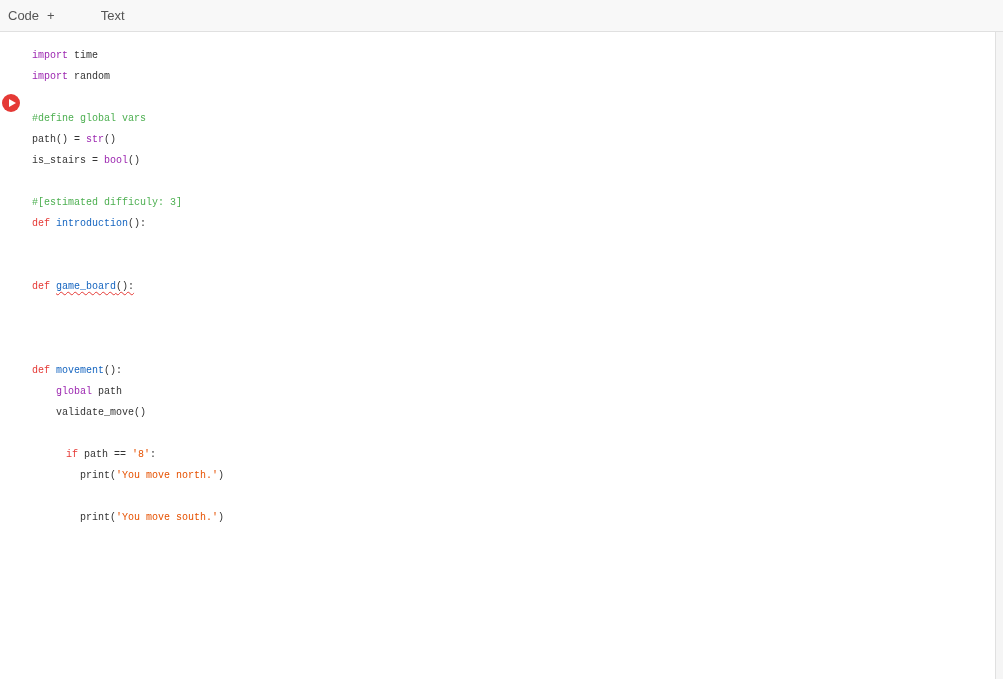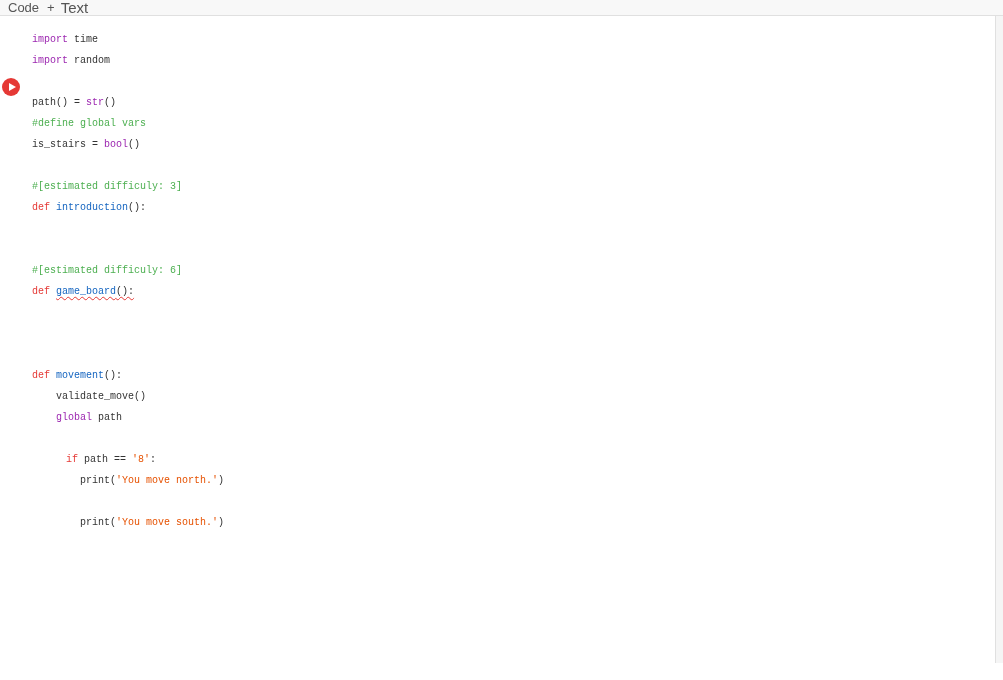--- a/index.html
+++ b/index.html
@@ -13,21 +13,21 @@
       background: #ffffff;
       width: 1003px;
       height: 680px;
       overflow: hidden;
     }
 
     
     .toolbar {
       display: flex;
       align-items: center;
-      height: 16px;
+      height: 32px;
       padding: 0 8px;
       border-bottom: 1px solid #e0e0e0;
       background: #f8f8f8;
       gap: 4px;
     }
 
     .toolbar-code-label {
       font-family: Arial, sans-serif;
       font-size: 13px;
       color: #555;
@@ -36,22 +36,23 @@
 
     .toolbar-plus {
       font-family: Arial, sans-serif;
       font-size: 13px;
       color: #555;
       margin-right: 2px;
     }
 
     .toolbar-text-label {
       font-family: Arial, sans-serif;
-      font-size: 15px;
+      font-size: 13px;
       color: #555;
+      margin-left: 40px;
     }
 
     
     .main-content {
       display: flex;
       height: calc(680px - 33px);
       background: #ffffff;
     }
 
     
@@ -161,50 +162,49 @@
   </div>
 
   <div class="code-area">
 
     <span class="code-line"><span class="kw-import">import</span><span class="normal"> time</span></span>
 
     <span class="code-line"><span class="kw-import">import</span><span class="normal"> random</span></span>
 
     <span class="code-line empty"> </span>
 
+    <span class="code-line"><span class="comment">#define global vars</span></span>
+
     <span class="code-line"><span class="normal">path() = </span><span class="kw-str">str</span><span class="normal">()</span></span>
 
-    <span class="code-line"><span class="comment">#define global vars</span></span>
-
     <span class="code-line"><span class="normal">is_stairs = </span><span class="kw-bool">bool</span><span class="normal">()</span></span>
 
     <span class="code-line empty"> </span>
 
     <span class="code-line"><span class="comment">#[estimated difficuly: 3]</span></span>
 
     <span class="code-line"><span class="kw-def">def</span><span class="normal"> </span><span class="fn-name">introduction</span><span class="normal">():</span></span>
 
     <span class="code-line empty"> </span>
 
     <span class="code-line empty"> </span>
 
-    <span class="code-line"><span class="comment">#[estimated difficuly: 6]</span></span>
 
     <span class="code-line"><span class="kw-def">def</span><span class="normal"> </span><span class="fn-name squiggly">game_board</span><span class="normal squiggly">():</span></span>
 
     <span class="code-line empty"> </span>
     <span class="code-line empty"> </span>
     <span class="code-line empty"> </span>
 
 
     <span class="code-line"><span class="kw-def">def</span><span class="normal"> </span><span class="fn-name">movement</span><span class="normal">():</span></span>
 
+    <span class="code-line"><span class="normal">    </span><span class="kw-global">global</span><span class="normal"> path</span></span>
+
     <span class="code-line"><span class="normal">    validate_move()</span></span>
-
-    <span class="code-line"><span class="normal">    </span><span class="kw-global">global</span><span class="normal"> path</span></span>
 
     <span class="code-line empty"> </span>
 
     <span class="code-line"><span class="normal">    </span><span class="kw-if">if</span><span class="normal"> path == </span><span class="string">'8'</span><span class="normal">:</span></span>
 
     <span class="code-line"><span class="normal">        print(</span><span class="string">'You move north.'</span><span class="normal">)</span></span>
 
     <span class="code-line empty"> </span>
 
 

